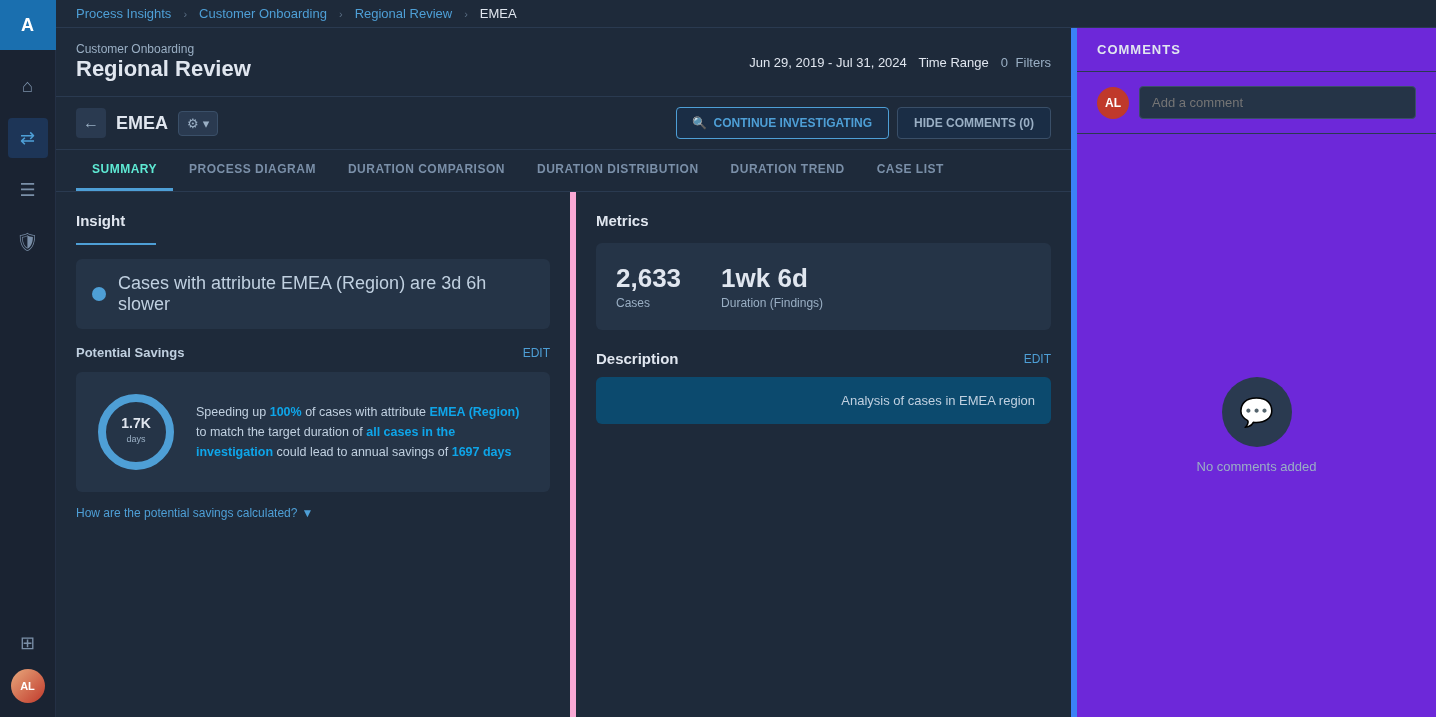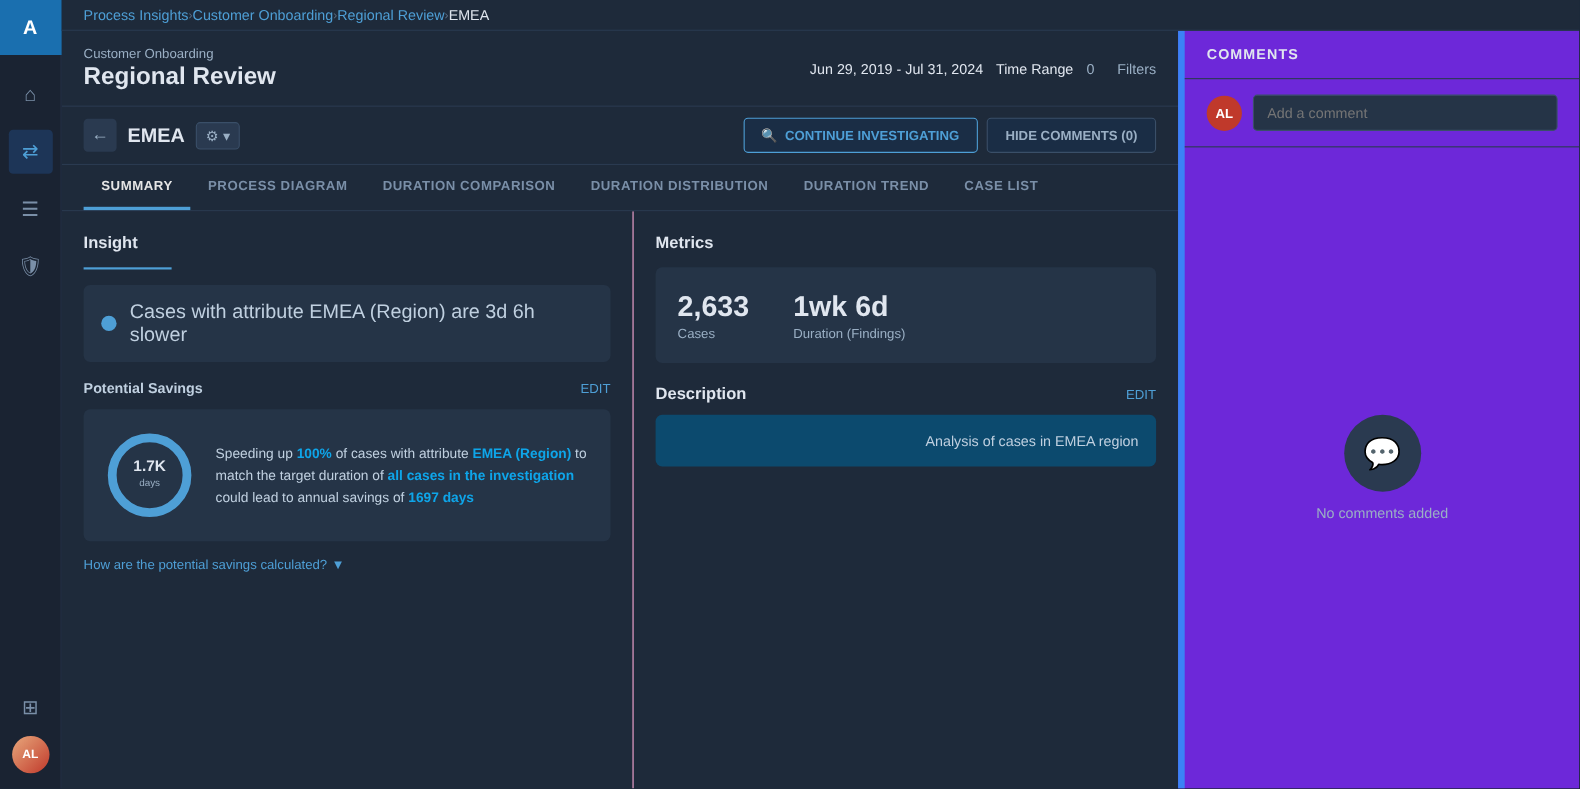--- a/index.html
+++ b/index.html
@@ -52,21 +52,21 @@
     .topbar {
       background: #1e2a3a;
       padding: 6px 20px;
       border-bottom: 1px solid #2a3a50;
       display: flex;
       align-items: center;
     }
     .breadcrumb {
       display: flex;
       align-items: center;
-      gap: 0;
+      gap: 12px;
       font-size: 13px;
       color: #4e9fd6;
     }
     .breadcrumb .sep { color: #5a6e84; font-size: 11px; }
     .breadcrumb .current { color: #e0e6ef; }
 
     
     .content-area {
       flex: 1;
       display: flex;
@@ -162,35 +162,35 @@
     .tab {
       padding: 12px 16px;
       font-size: 12px;
       font-weight: 600;
       color: #7a8fa8;
       cursor: pointer;
       border-bottom: 3px solid transparent;
       letter-spacing: 0.5px;
     }
     .tab.active {
-      color: #e5e5e5;
+      color: #5eead4;
       border-bottom: 3px solid #4e9fd6;
     }
 
     
     .main-content {
       flex: 1;
       display: flex;
       gap: 0;
       overflow: hidden;
     }
     .left-section {
       width: 520px;
       padding: 20px;
-      border-right: 1px solid #f9a8d4;
+      border-right: 6px solid #f9a8d4;
       overflow-y: auto;
     }
     .right-section {
       flex: 1;
       padding: 20px;
       overflow-y: auto;
     }
 
     
     .section-title {
@@ -396,21 +396,21 @@
           <div class="subtitle">Customer Onboarding</div>
           <div class="title">Regional Review</div>
         </div>
         <div class="page-header-right">
           <div>
             <span class="date">Jun 29, 2019 - Jul 31, 2024</span>
             <span class="label" style="margin-left:8px;">Time Range</span>
           </div>
           <div class="filters">
             <span>0</span>
-            <span style="margin-left:17px;">Filters</span>
+            <span style="margin-left:4px;">Filters</span>
           </div>
         </div>
       </div>
 
       <div class="invest-bar">
         <div class="invest-bar-left">
           <button class="back-btn">←</button>
           <span class="invest-label">EMEA</span>
           <button class="settings-btn">
             <span>⚙</span>

